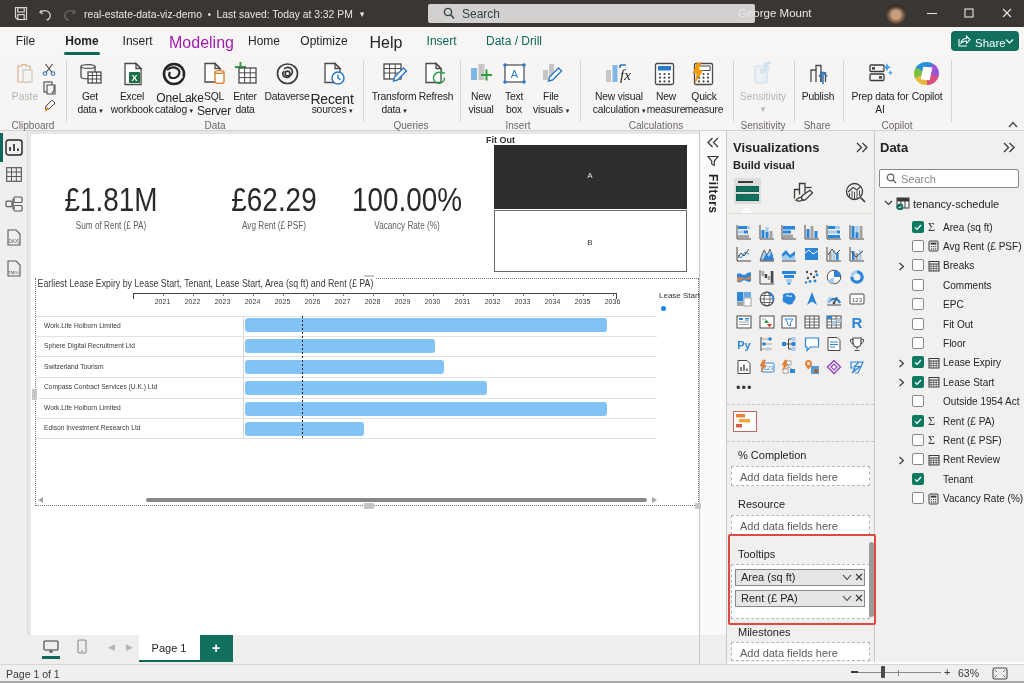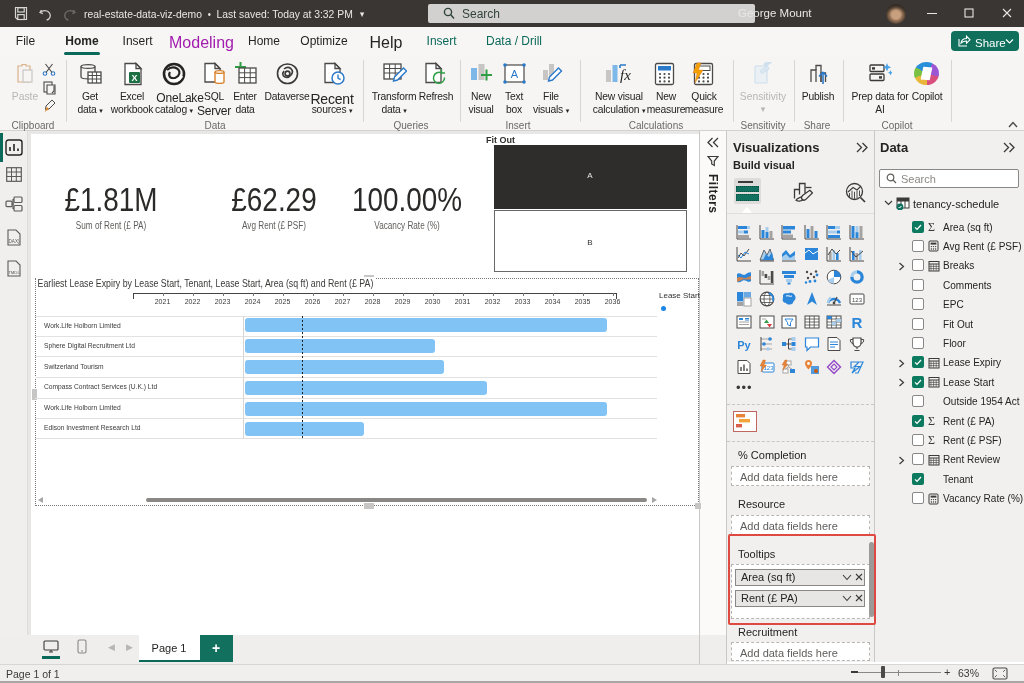--- a/index.html
+++ b/index.html
@@ -697,21 +697,21 @@
   </svg>
 <div class="ab" style="left:735px;top:590px;width:130px;height:17px;background:#e8e6e4;border:1px solid #8a8886;"></div>
 <div class="ab" style="left:741px;top:592px;font-size:11px;color:#252423;">Rent (£ PA)</div>
 <svg class="ab" style="left:842px;top:595px" width="10" height="7" viewBox="0 0 10 7" fill="none" stroke="#3b3a39" stroke-width="1.1">
     <path d="M1 1 L5 5.5 L9 1"></path>
   </svg>
 <svg class="ab" style="left:855px;top:594px" width="8" height="8" viewBox="0 0 8 8" stroke="#3b3a39" stroke-width="1.1">
     <path d="M1 1 L7 7 M7 1 L1 7"></path>
   </svg>
 <div class="ab" style="left:869px;top:542px;width:5px;height:75px;background:#9c9a98;border-radius:2.5px;"></div>
-<div class="ab" style="left:738px;top:626px;font-size:11px;color:#252423;">Recruitment</div>
+<div class="ab" style="left:738px;top:626px;font-size:11px;color:#252423;">Milestones</div>
 <div class="ab" style="left:731px;top:642px;width:139px;height:19px;background:#fff;border:1px dashed #b8b6b4;"></div>
 <div class="ab" style="left:740px;top:647px;font-size:11px;color:#5f5d5b;">Add data fields here</div>
 
 <div class="ab" style="left:880px;top:140px;font-size:13px;font-weight:700;color:#252423;">Data</div>
 <svg class="ab" style="left:1003px;top:142px" width="12" height="11" viewBox="0 0 12 11" fill="none" stroke="#3b3a39" stroke-width="1.3">
     <path d="M1 1 L5.5 5.5 L1 10 M6.5 1 L11 5.5 L6.5 10"></path>
   </svg>
 <div class="ab" style="left:879px;top:169px;width:140px;height:19px;background:#fff;border:1px solid #8a8886;border-radius:2px;"></div>
 <svg class="ab" style="left:886px;top:173px" width="11" height="11" viewBox="0 0 11 11" fill="none" stroke="#605e5c" stroke-width="1.2">
     <circle cx="4.5" cy="4.5" r="3.3"></circle>

